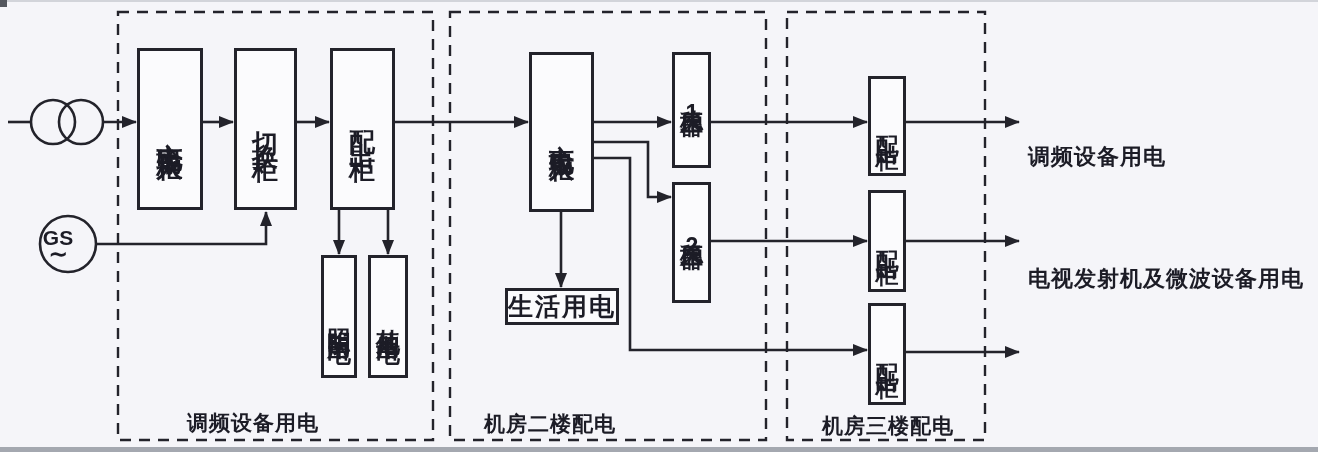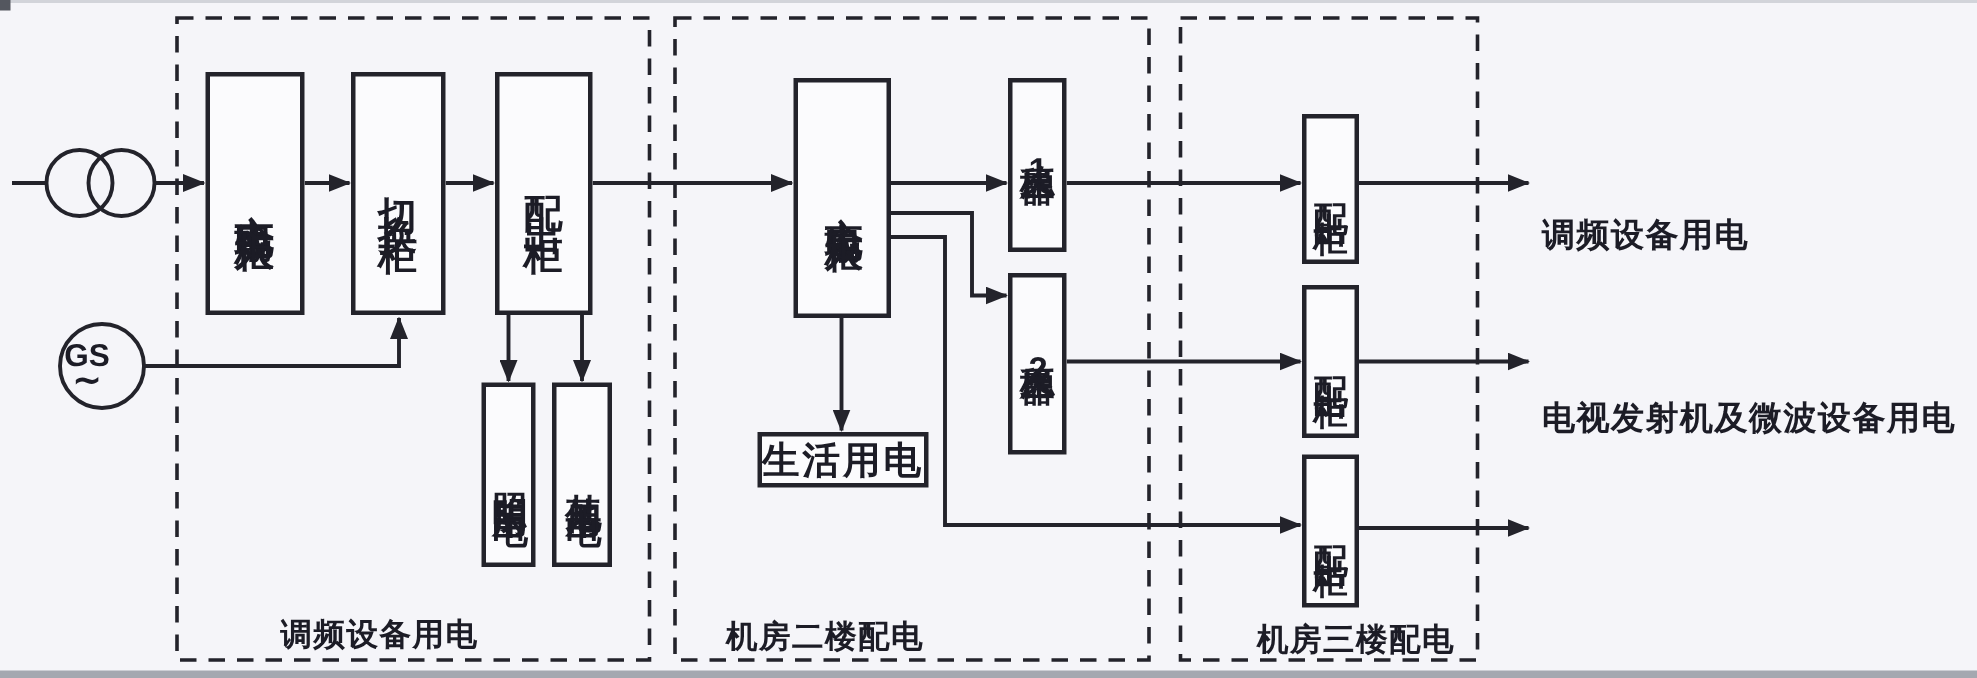--- a/index.html
+++ b/index.html
@@ -134,19 +134,19 @@
   </div>
   <div class="box" style="left:868px;top:190px;width:38px;height:102px;">
     <span class="vlabel f23 sp-med">配出柜</span>
   </div>
   <div class="box" style="left:868px;top:303px;width:38px;height:102px;">
     <span class="vlabel f23 sp-med">配出柜</span>
   </div>
 
   <div class="section-label" style="left:253px;top:409px;">调频设备用电</div>
   <div class="section-label" style="left:550px;top:410px;">机房二楼配电</div>
-  <div class="section-label" style="left:888px;top:412px;margin-left:16px;">机房三楼配电</div>
+  <div class="section-label" style="left:888px;top:412px;">机房三楼配电</div>
 
   <div class="out-label" style="left:1028px;top:111px;">调频设备用电</div>
   <div class="out-label" style="left:1028px;top:233px;">电视发射机及微波设备用电</div>
 
   <div class="bottom-strip"></div>
 </div>
 
 </body></html>

